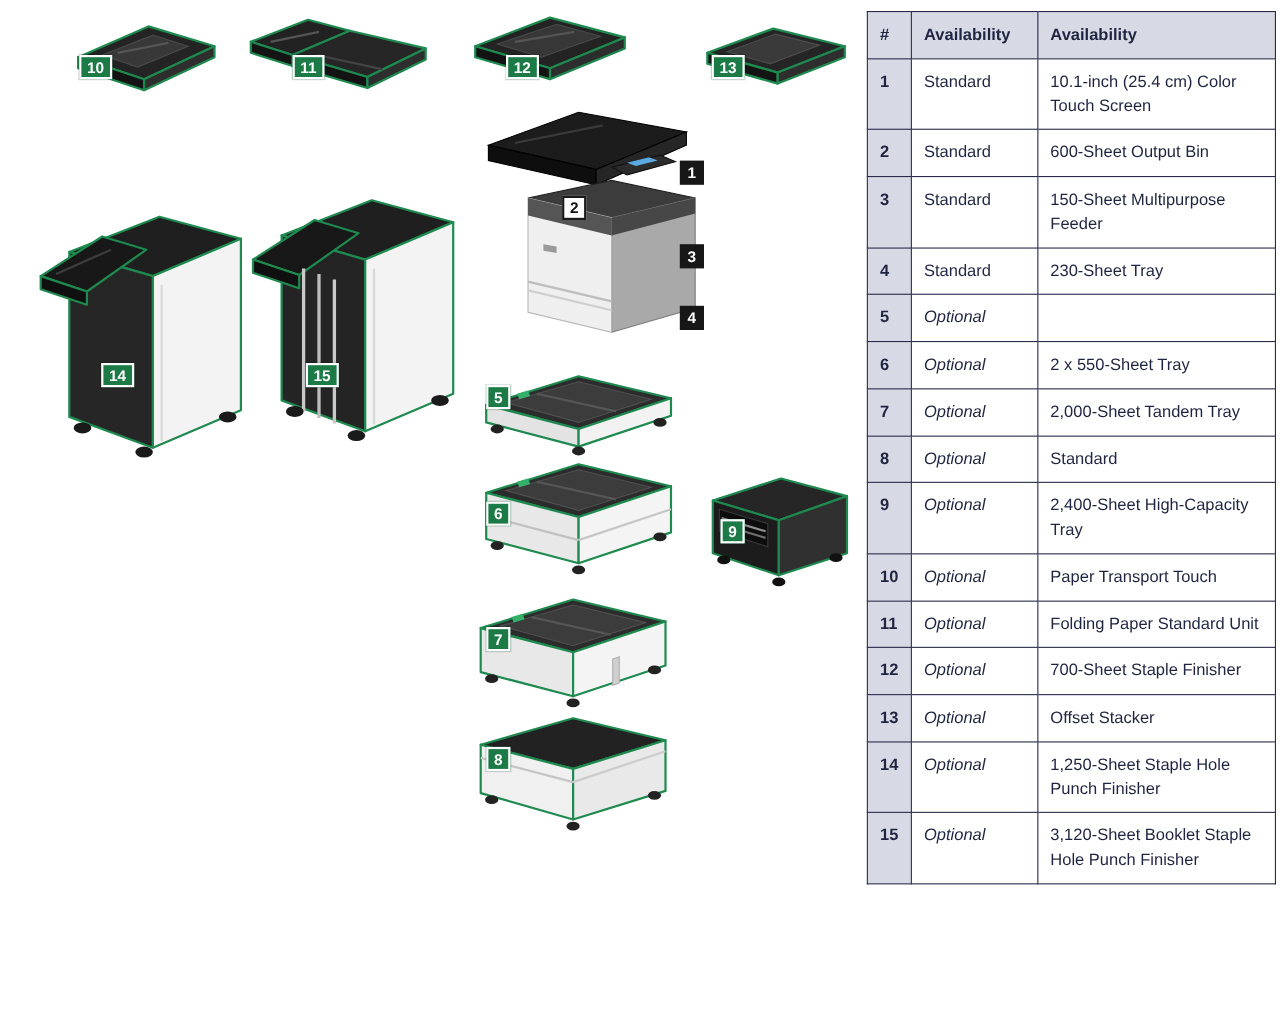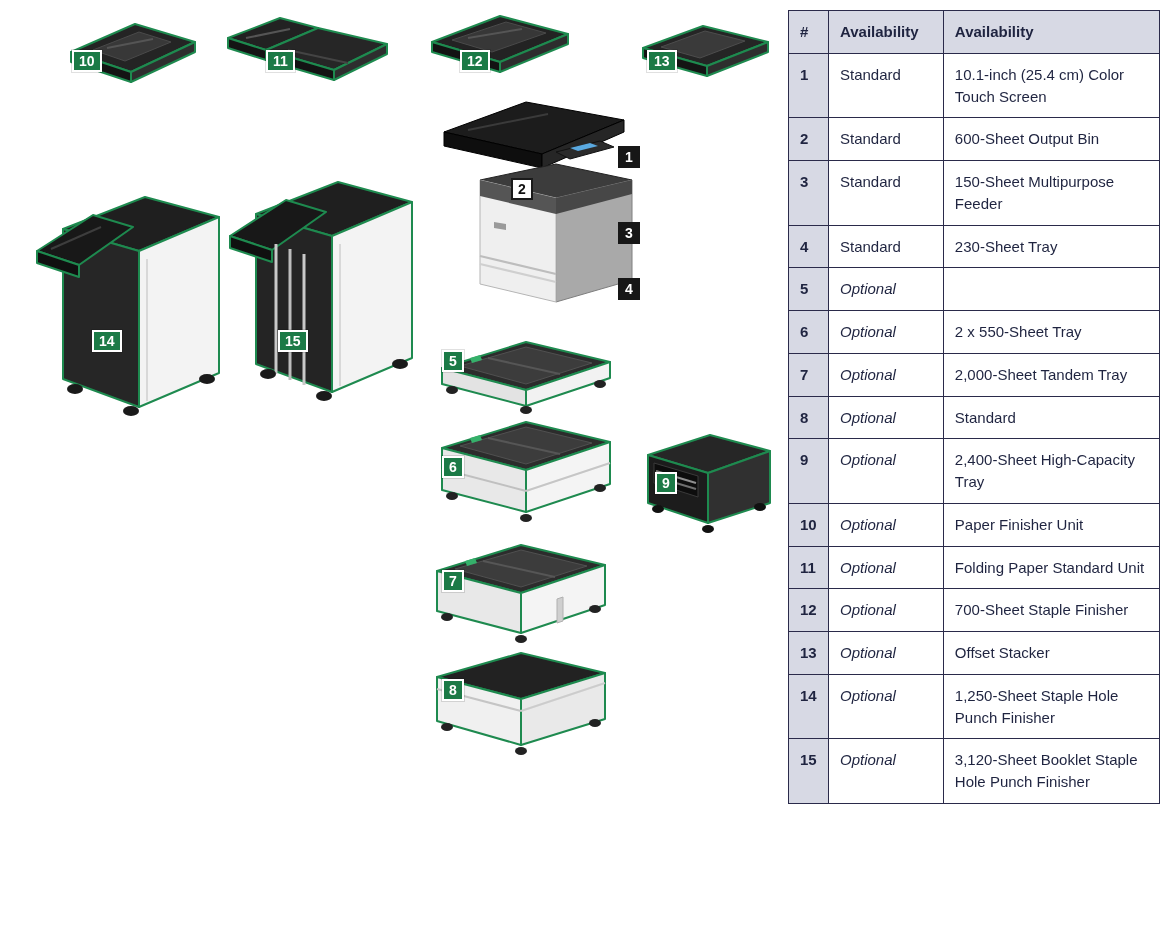--- a/index.html
+++ b/index.html
@@ -326,21 +326,21 @@
         <td class="desc">Standard</td>
       </tr>
       <tr>
         <td class="num">9</td>
         <td class="avail optional">Optional</td>
         <td class="desc">2,400-Sheet High-Capacity Tray</td>
       </tr>
       <tr>
         <td class="num">10</td>
         <td class="avail optional">Optional</td>
-        <td class="desc">Paper Finisher Unit</td>
+        <td class="desc">Paper Transport Touch</td>
       </tr>
       <tr>
         <td class="num">11</td>
         <td class="avail optional">Optional</td>
         <td class="desc">Folding Paper Standard Unit</td>
       </tr>
       <tr>
         <td class="num">12</td>
         <td class="avail optional">Optional</td>
         <td class="desc">700-Sheet Staple Finisher</td>

